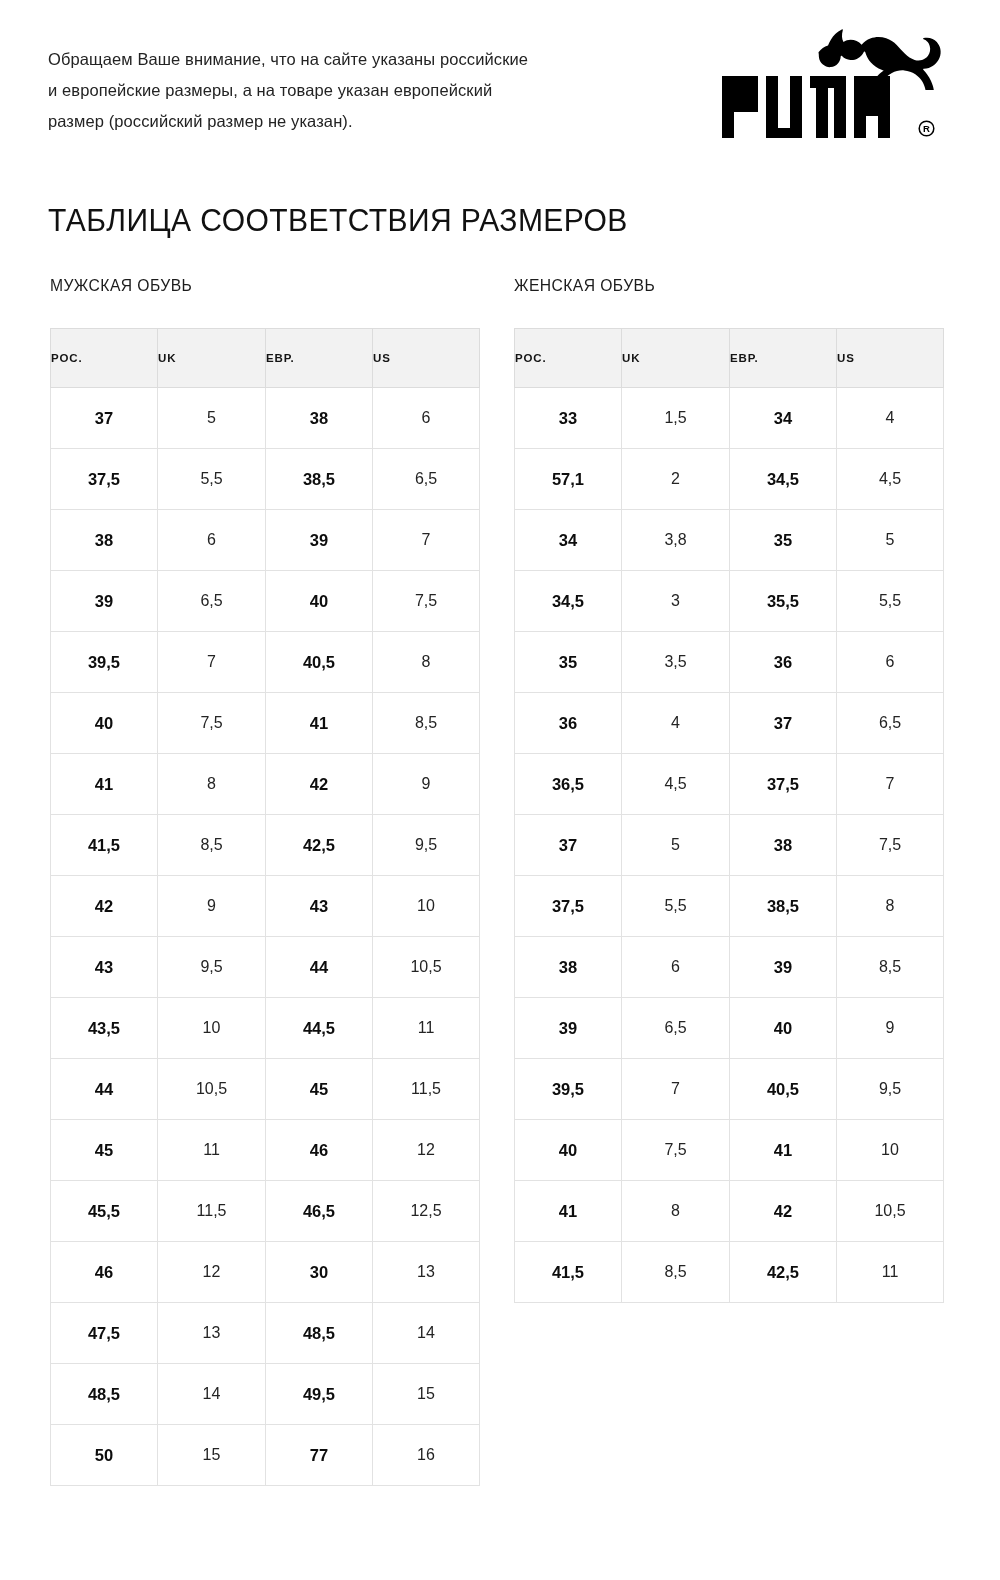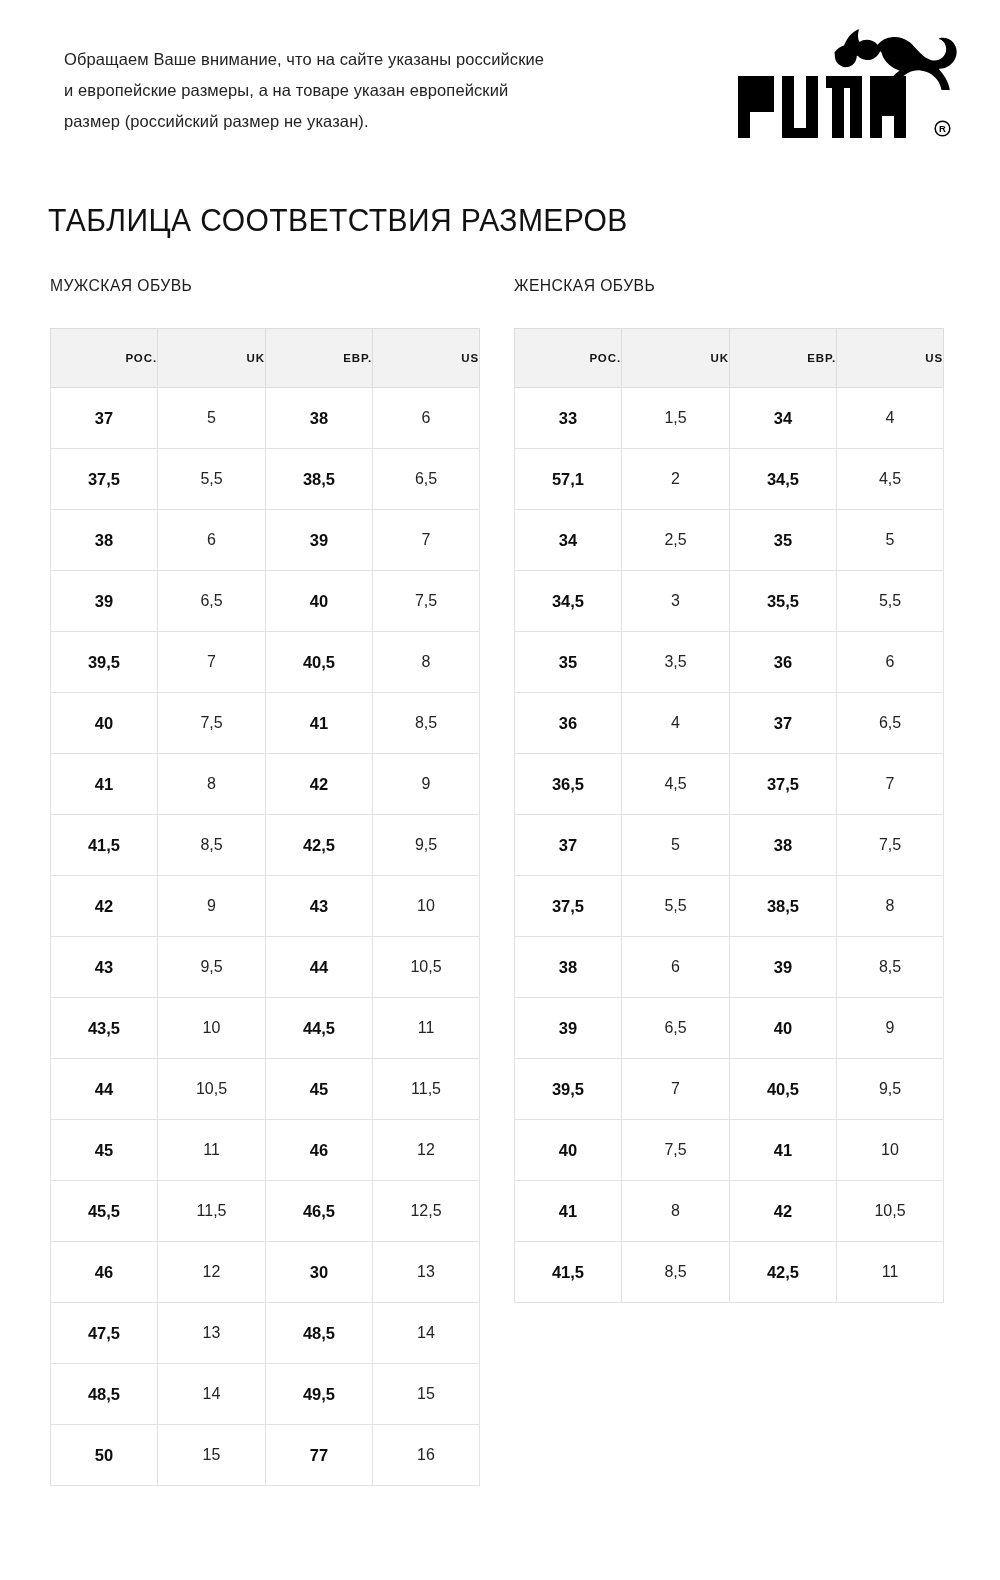--- a/index.html
+++ b/index.html
@@ -16,21 +16,20 @@
     color: #1a1a1a;
     overflow: hidden;
   }
 
   
   #header {
     position: absolute;
     left: 0; top: 0;
     width: 871px;
     height: 180px;
-    margin-left: 16px;
   }
   #intro-text {
     position: absolute;
     left: 48px;
     top: 44px;
     width: 620px;
     font-size: 16.5px;
     line-height: 31px;
     color: #232323;
     letter-spacing: 0.1px;
@@ -111,21 +110,21 @@
   .size-table col.c-us  { width: 107px; }
 
   .size-table th {
     height: 58px;
     background: #f2f2f2;
     border: 1px solid #dcdcdc;
     font-size: 11.5px;
     font-weight: 700;
     letter-spacing: 0.9px;
     color: #141414;
-    text-align: right;
+    text-align: left;
     vertical-align: middle;
     padding: 0;
   }
   .size-table td {
     height: 60px;
     border: 1px solid #e2e2e2;
     text-align: center;
     vertical-align: middle;
     padding: 0;
     font-size: 16px;
@@ -354,21 +353,21 @@
         <td class="light">4</td>
       </tr>
       <tr>
         <td class="strong">57,1</td>
         <td class="light">2</td>
         <td class="strong">34,5</td>
         <td class="light">4,5</td>
       </tr>
       <tr>
         <td class="strong">34</td>
-        <td class="light">2,5</td>
+        <td class="light">3,8</td>
         <td class="strong">35</td>
         <td class="light">5</td>
       </tr>
       <tr>
         <td class="strong">34,5</td>
         <td class="light">3</td>
         <td class="strong">35,5</td>
         <td class="light">5,5</td>
       </tr>
       <tr>

